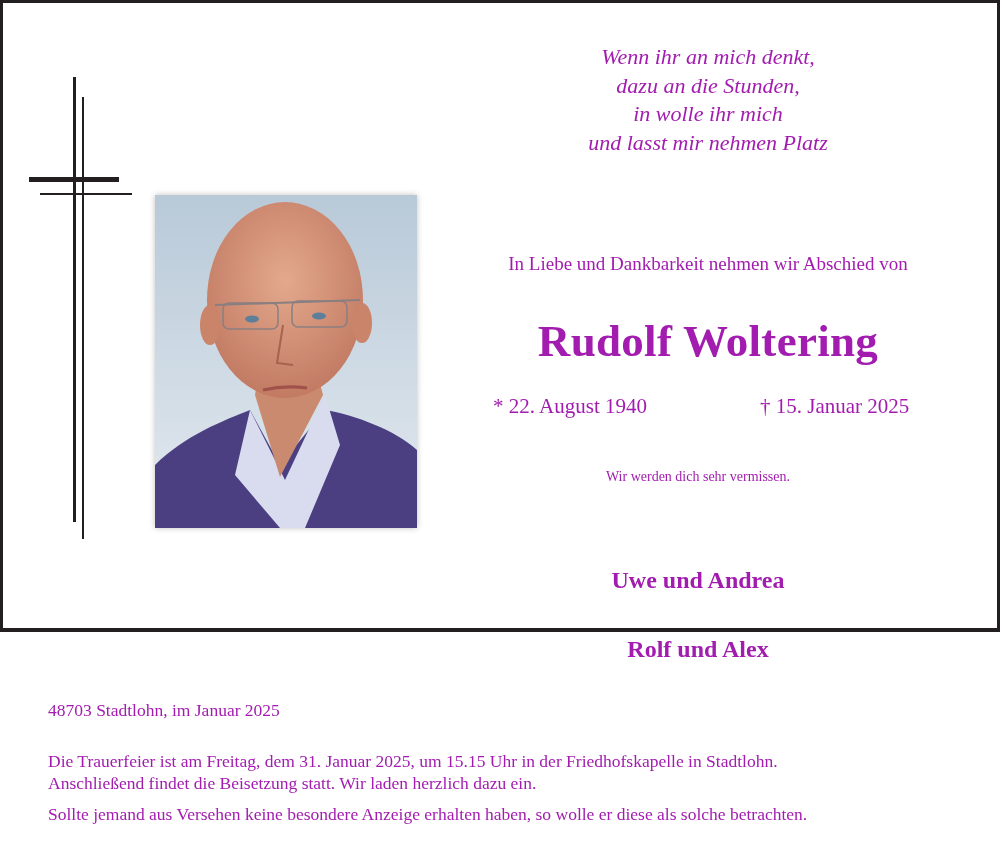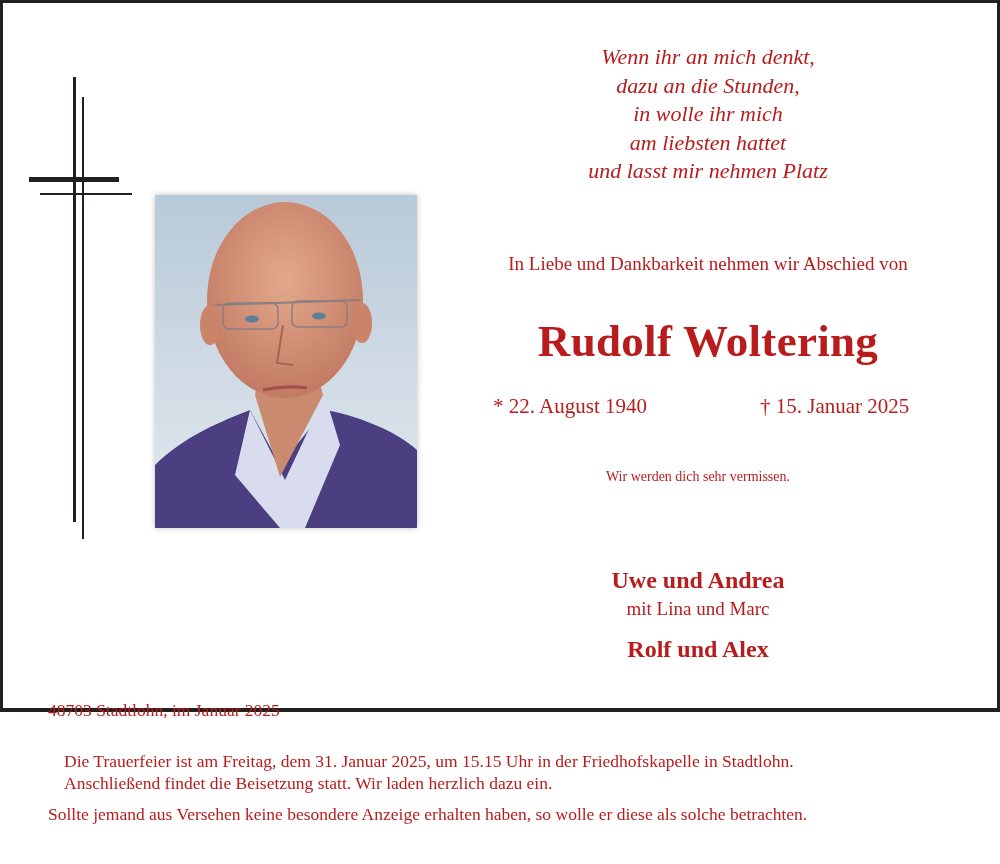--- a/index.html
+++ b/index.html
@@ -1,25 +1,25 @@
 <!DOCTYPE html>
 <html><head>
   <meta charset="utf-8">
   <style>
     html, body { margin: 0; padding: 0; background: #ffffff; }
     body { width: 1000px; height: 864px; overflow: hidden; }
     .page {
       position: relative;
-      width: 1000px; height: 712px;
+      width: 1000px; height: 632px;
       box-sizing: border-box;
       border: 3px solid #231f20;
       border-bottom-width: 4px;
       background: #ffffff;
       font-family: "Liberation Serif", "DejaVu Serif", serif;
-      color: #b91c1c;
+      color: #a21caf;
     }
     .cross .bar { position: absolute; background: #231f20; }
     .v1 { left: 70px; top: 74px; width: 3px; height: 445px; }
     .v2 { left: 79px; top: 94px; width: 2px; height: 442px; }
     .h1 { left: 26px; top: 174px; width: 90px; height: 5px; }
     .h2 { left: 37px; top: 190px; width: 92px; height: 2px; }
 
     .photo {
       position: absolute; left: 152px; top: 192px; width: 262px; height: 333px;
       box-shadow: 0 0 6px rgba(0,0,0,0.25);
@@ -58,21 +58,21 @@
     .fam.sub { font-size: 19px; }
     .f1 { top: 516px; }
     .f2 { top: 564px; }
     .f3 { top: 595px; }
     .f4 { top: 633px; }
 
     .place {
       position: absolute; left: 45px; top: 697px; font-size: 17.5px; white-space: nowrap;
     }
     .info {
-      position: absolute; left: 45px; top: 748px; font-size: 17.5px; line-height: 21.5px; white-space: nowrap; margin-left: 16px;
+      position: absolute; left: 45px; top: 748px; font-size: 17.5px; line-height: 21.5px; white-space: nowrap;
     }
     .note {
       position: absolute; left: 45px; top: 801px; font-size: 17.5px; white-space: nowrap;
     }
   </style>
 </head>
 <body>
 
 <div class="page">
 
@@ -118,33 +118,31 @@
       <path d="M128 130 L122 168 L138 170" stroke="#a8624f" stroke-width="2" fill="none"></path>
 
       <path d="M108 195 Q130 190 152 193" stroke="#a0524a" stroke-width="3" fill="none"></path>
     </svg>
   </div>
 
   <div class="poem">
     <div>Wenn ihr an mich denkt,</div>
     <div>dazu an die Stunden,</div>
     <div>in wolle ihr mich</div>
-    <div>am liebsten hattet</div>
     <div>und lasst mir nehmen Platz</div>
   </div>
 
   <div class="intro">In Liebe und Dankbarkeit nehmen wir Abschied von</div>
   <div class="name">Rudolf Woltering</div>
   <div class="dates born">* 22. August 1940</div>
   <div class="dates died">† 15. Januar 2025</div>
 
   <div class="miss">Wir werden dich sehr vermissen.</div>
 
   <div class="fam bold f2">Uwe und Andrea</div>
-  <div class="fam sub f3">mit Lina und Marc</div>
   <div class="fam bold f4">Rolf und Alex</div>
 
   <div class="place">48703 Stadtlohn, im Januar 2025</div>
 
   <div class="info">
     <div>Die Trauerfeier ist am Freitag, dem 31. Januar 2025, um 15.15 Uhr in der Friedhofskapelle in Stadtlohn.</div>
     <div>Anschließend findet die Beisetzung statt. Wir laden herzlich dazu ein.</div>
   </div>
 
   <div class="note">Sollte jemand aus Versehen keine besondere Anzeige erhalten haben, so wolle er diese als solche betrachten.</div>

